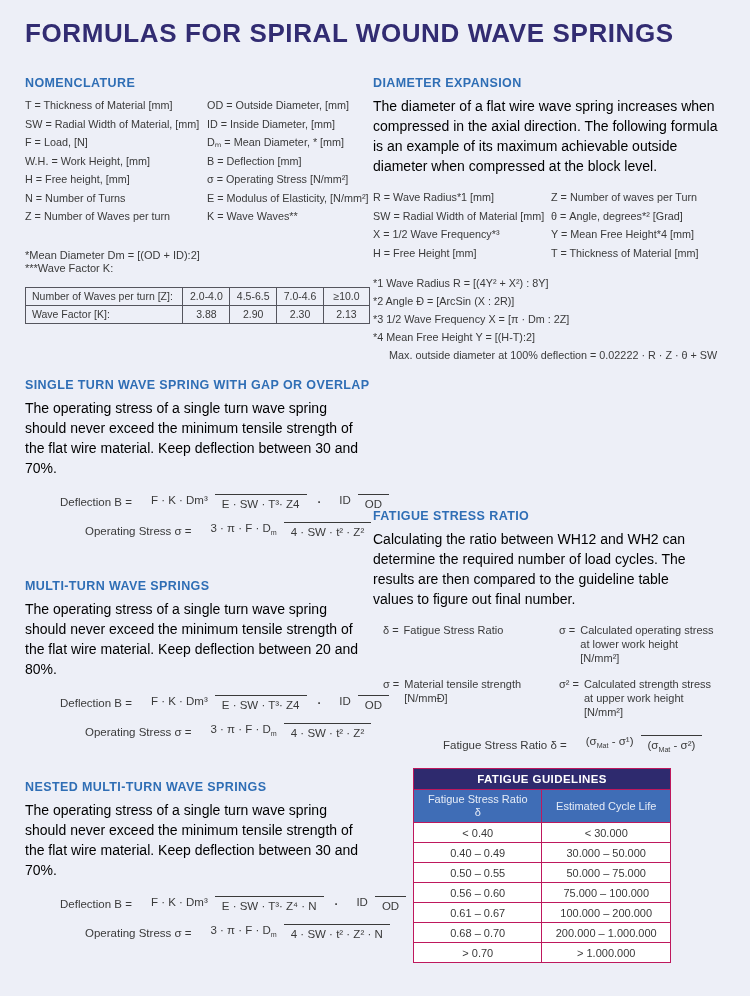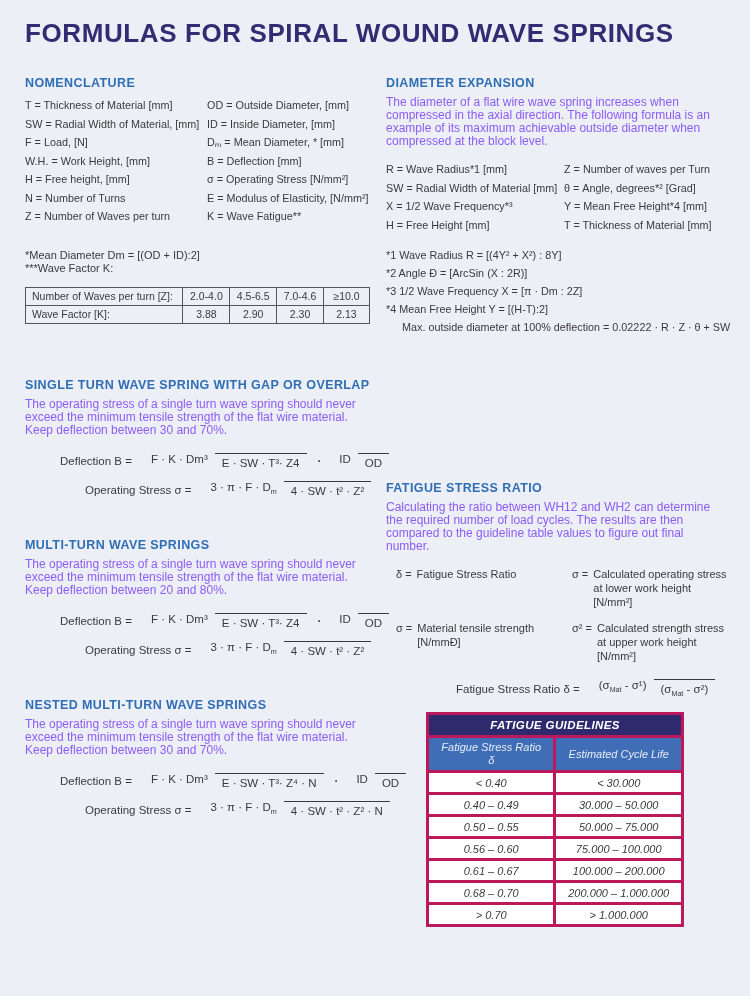--- a/index.html
+++ b/index.html
@@ -10,27 +10,27 @@
     font-family:"Liberation Sans", sans-serif;
     color:#3a3a3a;
     overflow:hidden;
   }
   .page-title {
     position:absolute; left:25px; top:18px;
     font-size:26px; font-weight:bold; letter-spacing:0.6px;
     color:#322c72; white-space:nowrap;
   }
   .col-left  { position:absolute; left:25px;  top:76px; width:345px; }
-  .col-right { position:absolute; left:386px; top:76px; width:346px; }
+  .col-right { position:absolute; left:373px; top:76px; width:346px; }
 
   .h {
     font-size:12.5px; font-weight:bold; color:#2f6eb5;
     letter-spacing:0.4px; margin-bottom:6px; white-space:nowrap;
   }
-  .body-text { font-size:12px; line-height:13px; color:#8b5cf6; }
+  .body-text { font-size:14px; line-height:20px; color:#000000; }
 
   .def-grid {
     display:grid; grid-template-columns:182px 1fr;
     font-size:10.8px; line-height:18.5px; color:#3a3a3a; margin-top:2px;
   }
   .def-grid > div { white-space:nowrap; }
   .dia-grid { grid-template-columns:178px 1fr; }
 
   .notes { margin-top:23px; font-size:11px; line-height:13px; color:#3a3a3a; }
 
@@ -64,21 +64,21 @@
     font-size:11px; line-height:14px;
   }
   .fat-def { display:flex; }
   .fat-def .sym { white-space:nowrap; margin-right:5px; }
 
   .fg-table {
     margin-top:14px; margin-left:40px;
     border-collapse:collapse; width:258px;
     font-size:11px; color:#3a3a3a;
   }
-  .fg-table th, .fg-table td { border:3px solid #be185d;font-style:italic; }
+  .fg-table th, .fg-table td { border:1px solid #be185d; }
   .fg-title {
     background:#2e2a6e; color:#ffffff; font-weight:bold;
     font-size:11.5px; letter-spacing:0.4px; text-align:center; padding:4px 2px;
   }
   .fg-sub th {
     background:#3f6db6; color:#e6ecf7; font-weight:normal;
     font-size:11px; line-height:13px; text-align:center;
     padding:3px 2px; width:129px; vertical-align:middle;
   }
   .fg-table td { background:#ffffff; text-align:center; padding:3.5px 2px; }
@@ -99,21 +99,21 @@
       <div>ID = Inside Diameter, [mm]</div>
       <div>F = Load, [N]</div>
       <div>Dₘ = Mean Diameter, * [mm]</div>
       <div>W.H. = Work Height, [mm]</div>
       <div>B = Deflection [mm]</div>
       <div>H = Free height, [mm]</div>
       <div>σ = Operating Stress [N/mm²]</div>
       <div>N = Number of Turns</div>
       <div>E = Modulus of Elasticity, [N/mm²]</div>
       <div>Z = Number of Waves per turn</div>
-      <div>K = Wave Fatigue**</div>
+      <div>K = Wave Waves**</div>
     </div>
     <div class="notes">
       <div>*Mean Diameter Dm = [(OD + ID):2]</div>
       <div>***Wave Factor K:</div>
     </div>
     <table class="wf-table">
       <tbody>
           <tr>
         <td class="lbl">Number of Waves per turn [Z]:</td>
         <td class="val">2.0-4.0</td>

